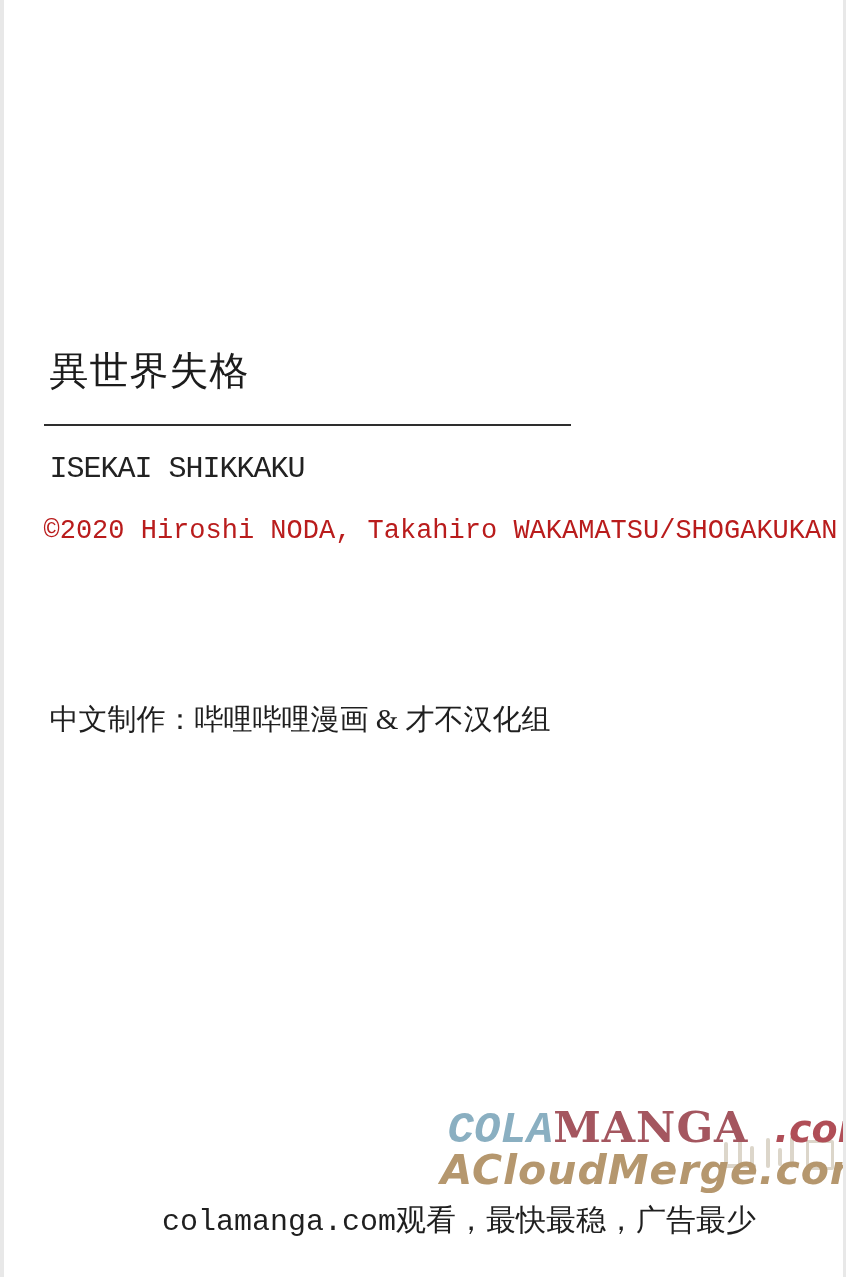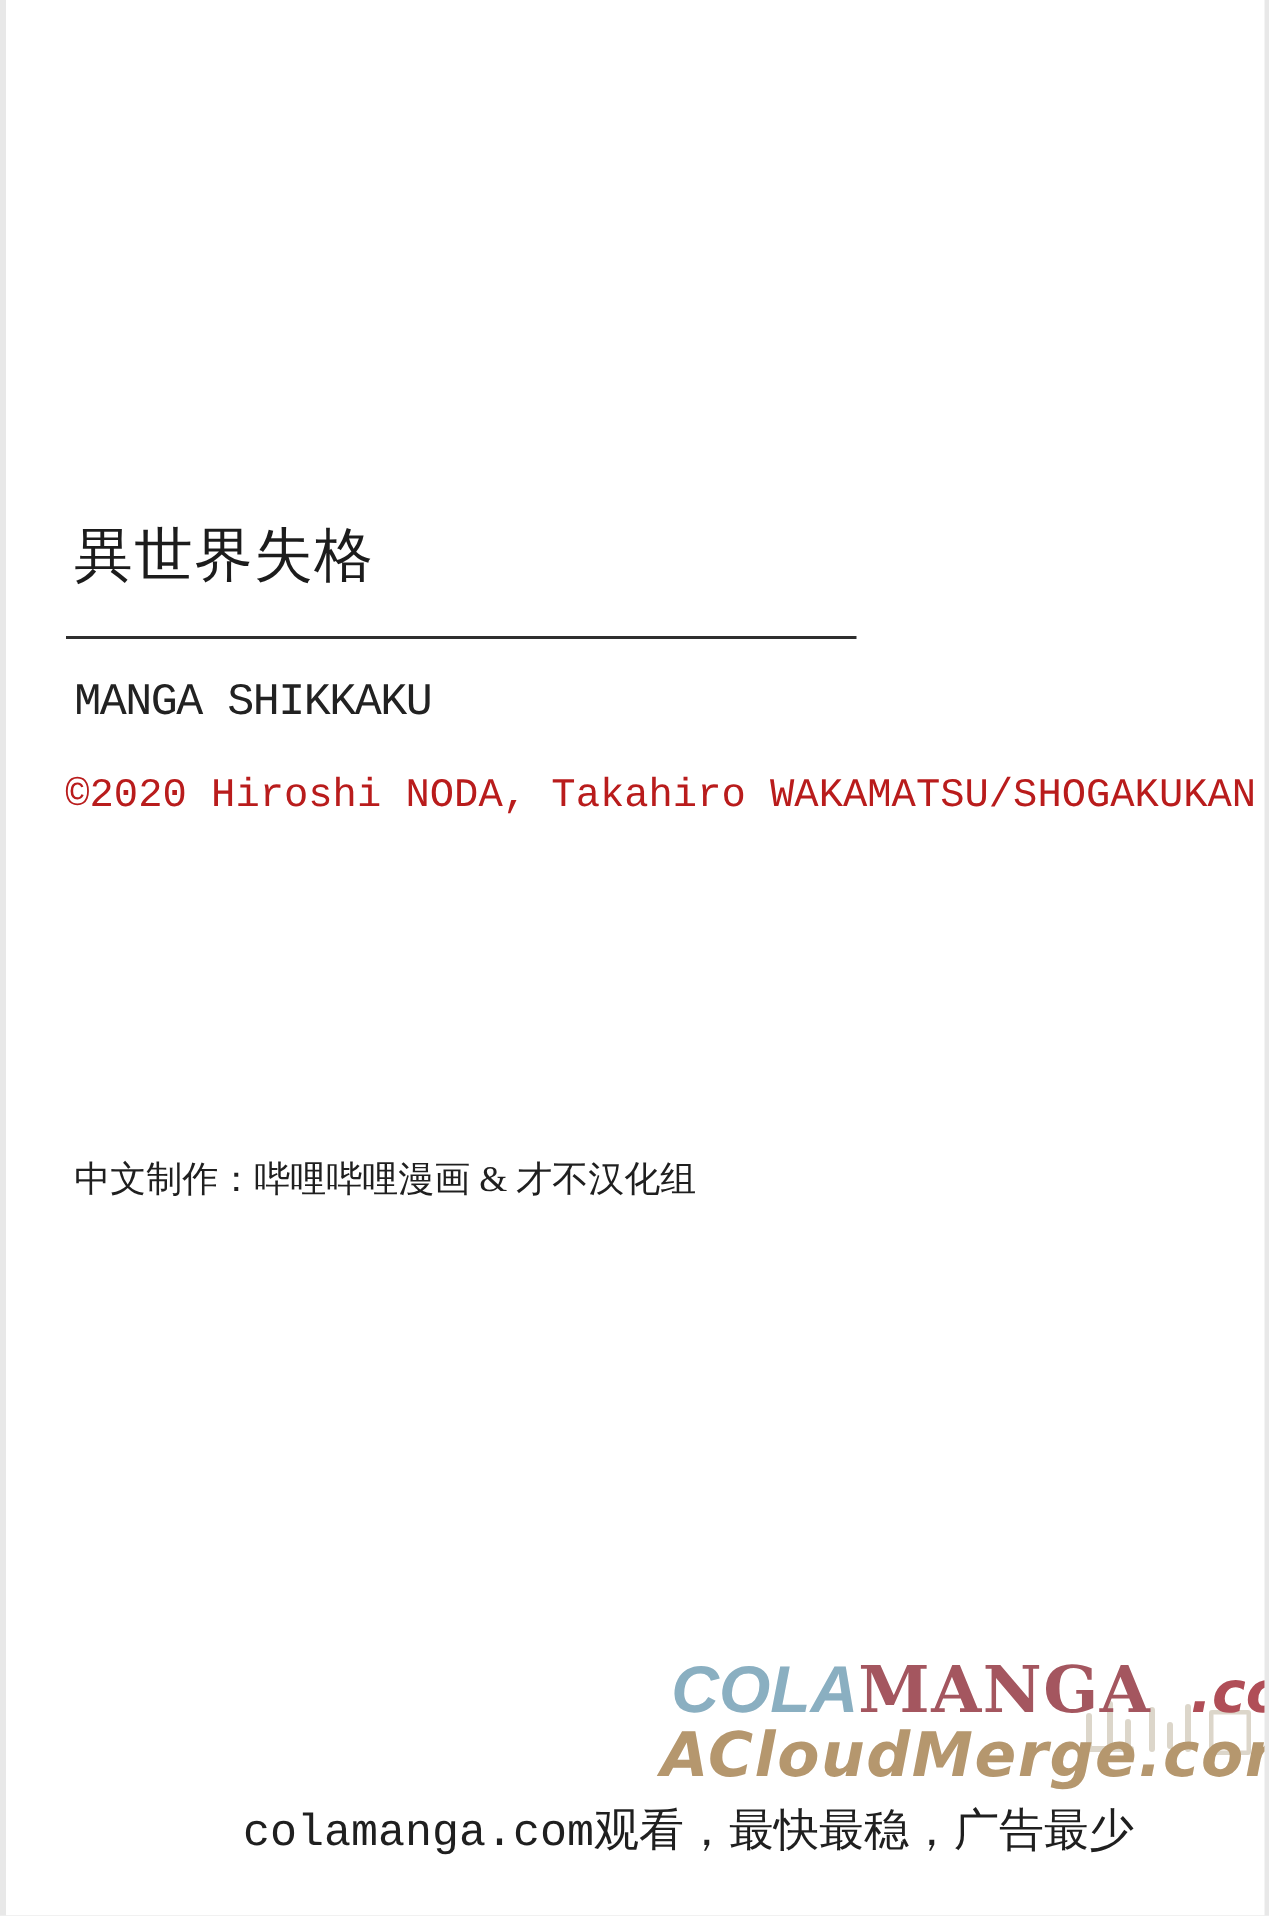--- a/index.html
+++ b/index.html
@@ -51,38 +51,38 @@
     top: 516px;
     font-size: 27px;
     font-family: "Liberation Mono", "DejaVu Sans Mono", monospace;
     color: #b91c1c;
     white-space: nowrap;
   }
 
   .localization-line {
     position: absolute;
     left: 46px;
-    top: 770px;
-    font-size: 24px;
+    top: 700px;
+    font-size: 29px;
     font-family: "Liberation Serif", "DejaVu Serif", serif;
     color: #1f1f1f;
     white-space: nowrap;
   }
 
   .brand-watermark {
     position: absolute;
     left: 444px;
     top: 1102px;
     display: flex;
     align-items: baseline;
     white-space: nowrap;
     z-index: 2;
   }
   .wm-cola {
-    font-family: Liberation Sans, sans-serif;
+    font-family: Liberation Mono, monospace;
     font-style: italic;
     font-weight: bold;
     font-size: 44px;
     color: #8aafc1;
   }
   .wm-manga {
     font-family: "DejaVu Serif", "Liberation Serif", serif;
     font-weight: bold;
     font-size: 43px;
     letter-spacing: 1px;
@@ -154,21 +154,21 @@
 </style>
 </head>
 <body>
 
 <div class="page">
 
   <div class="series-title">異世界失格</div>
 
   <div class="title-underline"></div>
 
-  <div class="series-title-romaji">MANGA SHIKKAKU</div>
+  <div class="series-title-romaji">ISEKAI SHIKKAKU</div>
 
   <div class="copyright-line">©2020 Hiroshi NODA, Takahiro WAKAMATSU/SHOGAKUKAN</div>
 
   <div class="localization-line">中文制作：哔哩哔哩漫画 &amp; 才不汉化组</div>
 
   <div class="faint-stamp">
     <span class="bar" style="left:4px;  top:18px; height:26px;"></span>
     <span class="bar" style="left:18px; top:10px; height:34px;"></span>
     <span class="bar" style="left:30px; top:22px; height:20px;"></span>
     <span class="bar" style="left:46px; top:14px; height:30px;"></span>

